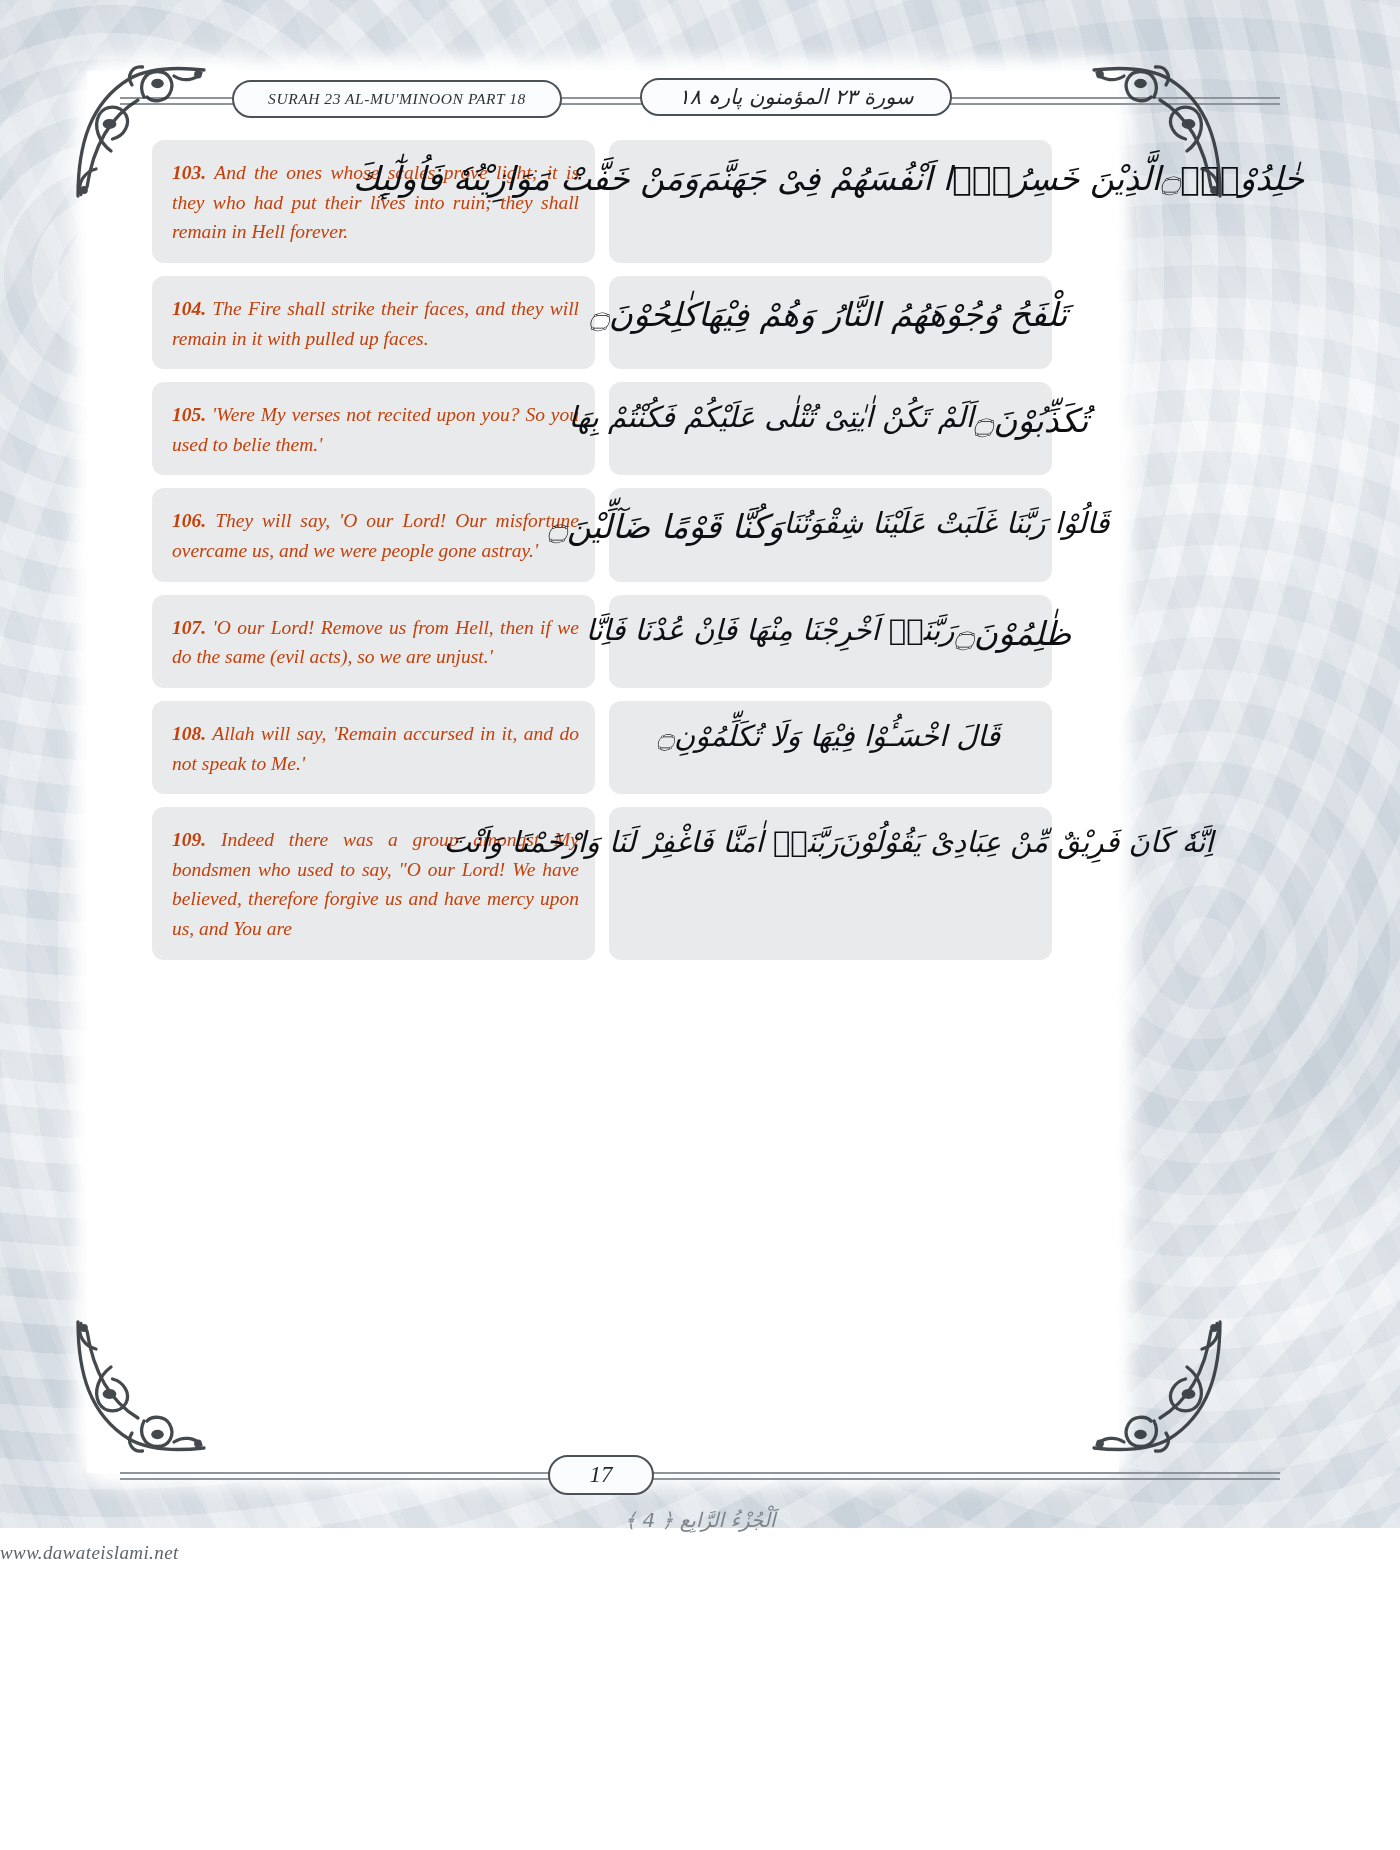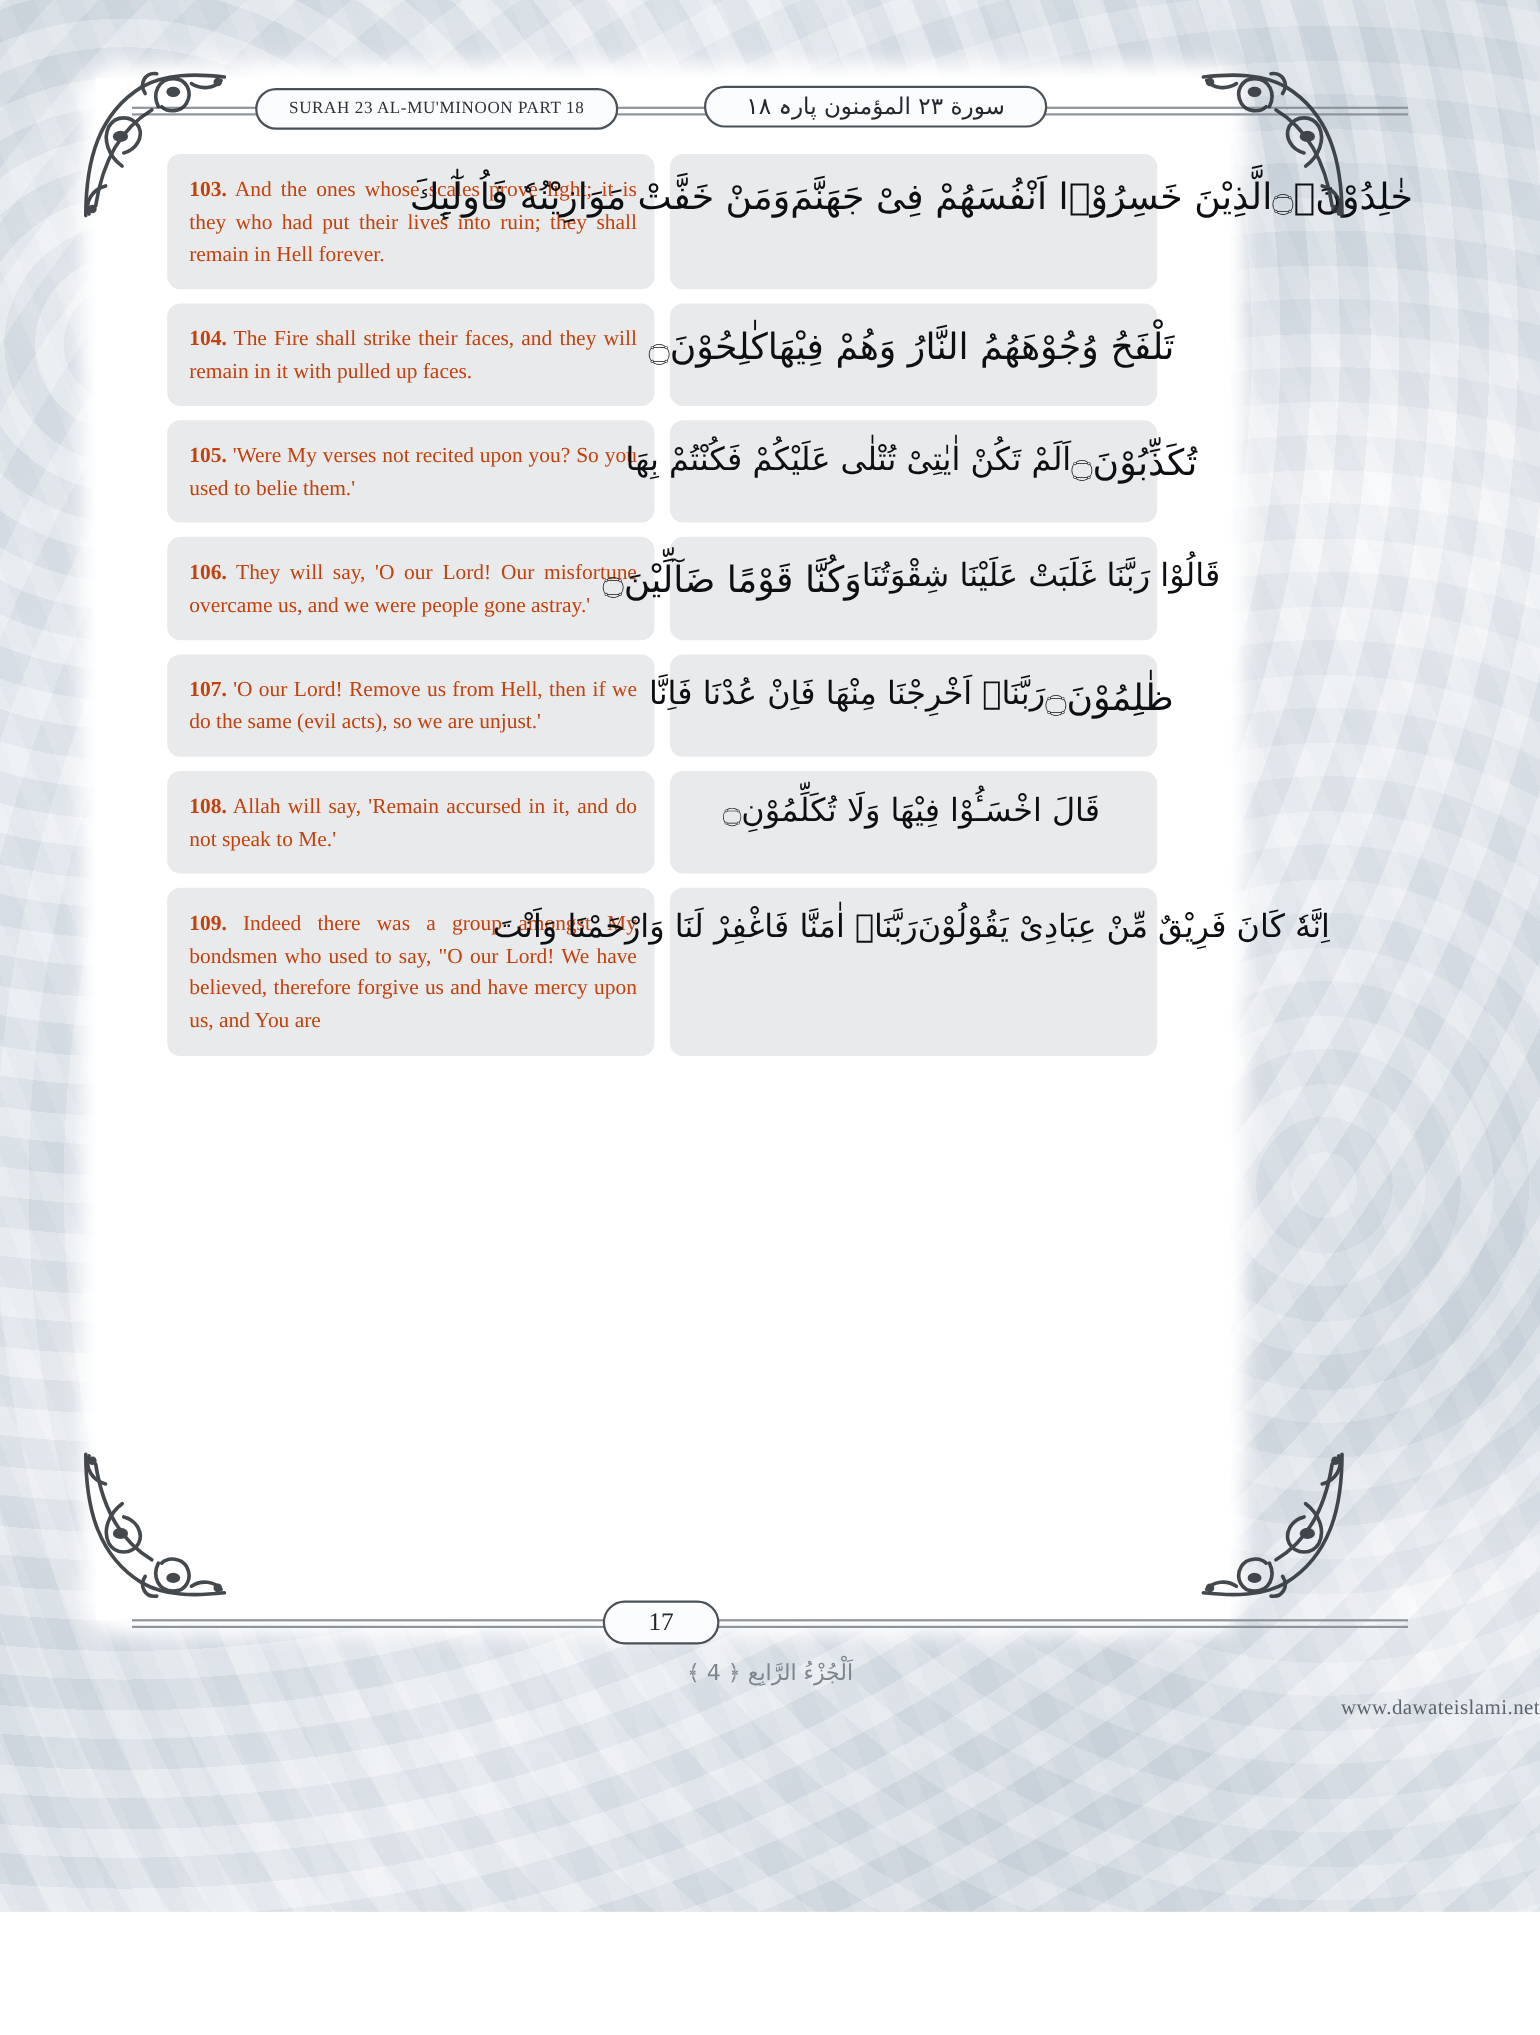--- a/index.html
+++ b/index.html
@@ -11,28 +11,29 @@
     height: 1850px;
     font-family: "Liberation Serif", serif;
     background: #ffffff;
     overflow: hidden;
   }
 
   
   .page {
     position: relative;
     width: 1400px;
-    height: 1738px;
+    height: 1528px;
     background:
       radial-gradient(ellipse 420px 300px at 14% 12%, rgba(255,255,255,0.85) 0%, rgba(255,255,255,0) 62%),
       radial-gradient(ellipse 380px 340px at 88% 26%, rgba(255,255,255,0.75) 0%, rgba(255,255,255,0) 60%),
       radial-gradient(ellipse 460px 380px at 10% 74%, rgba(255,255,255,0.70) 0%, rgba(255,255,255,0) 62%),
       radial-gradient(ellipse 420px 330px at 92% 84%, rgba(255,255,255,0.72) 0%, rgba(255,255,255,0) 62%),
       radial-gradient(ellipse 300px 260px at 50% 50%, rgba(214,221,228,0.55) 0%, rgba(214,221,228,0) 70%),
       linear-gradient(132deg, #cfd7de 0%, #e4e9ee 22%, #cdd5dd 44%, #e8ecf0 63%, #ccd4dc 82%, #dfe5ea 100%);
+    font-style: italic;
   }
   
   .page::before {
     content: "";
     position: absolute;
     inset: 0;
     background-image:
       repeating-radial-gradient(circle at 8% 18%, rgba(255,255,255,0.30) 0 26px, rgba(190,200,210,0.16) 26px 54px),
       repeating-radial-gradient(circle at 86% 62%, rgba(255,255,255,0.26) 0 30px, rgba(186,196,208,0.14) 30px 62px),
       repeating-linear-gradient(68deg, rgba(255,255,255,0.16) 0 18px, rgba(176,188,200,0.10) 18px 40px);
@@ -231,21 +232,21 @@
     font-family: "DejaVu Sans", sans-serif;
     font-size: 20px;
     color: #7d858d;
     direction: rtl;
     z-index: 5;
   }
   .ftr-url {
     position: absolute;
     left: 0; right: 0;
     top: 1542px;
-    text-align: right;
+    text-align: left;
     font-family: "Liberation Serif", serif;
     font-size: 19px;
     letter-spacing: .4px;
     color: #5c646c;
     z-index: 5;
   }
 </style>
 </head>
 <body>
 

